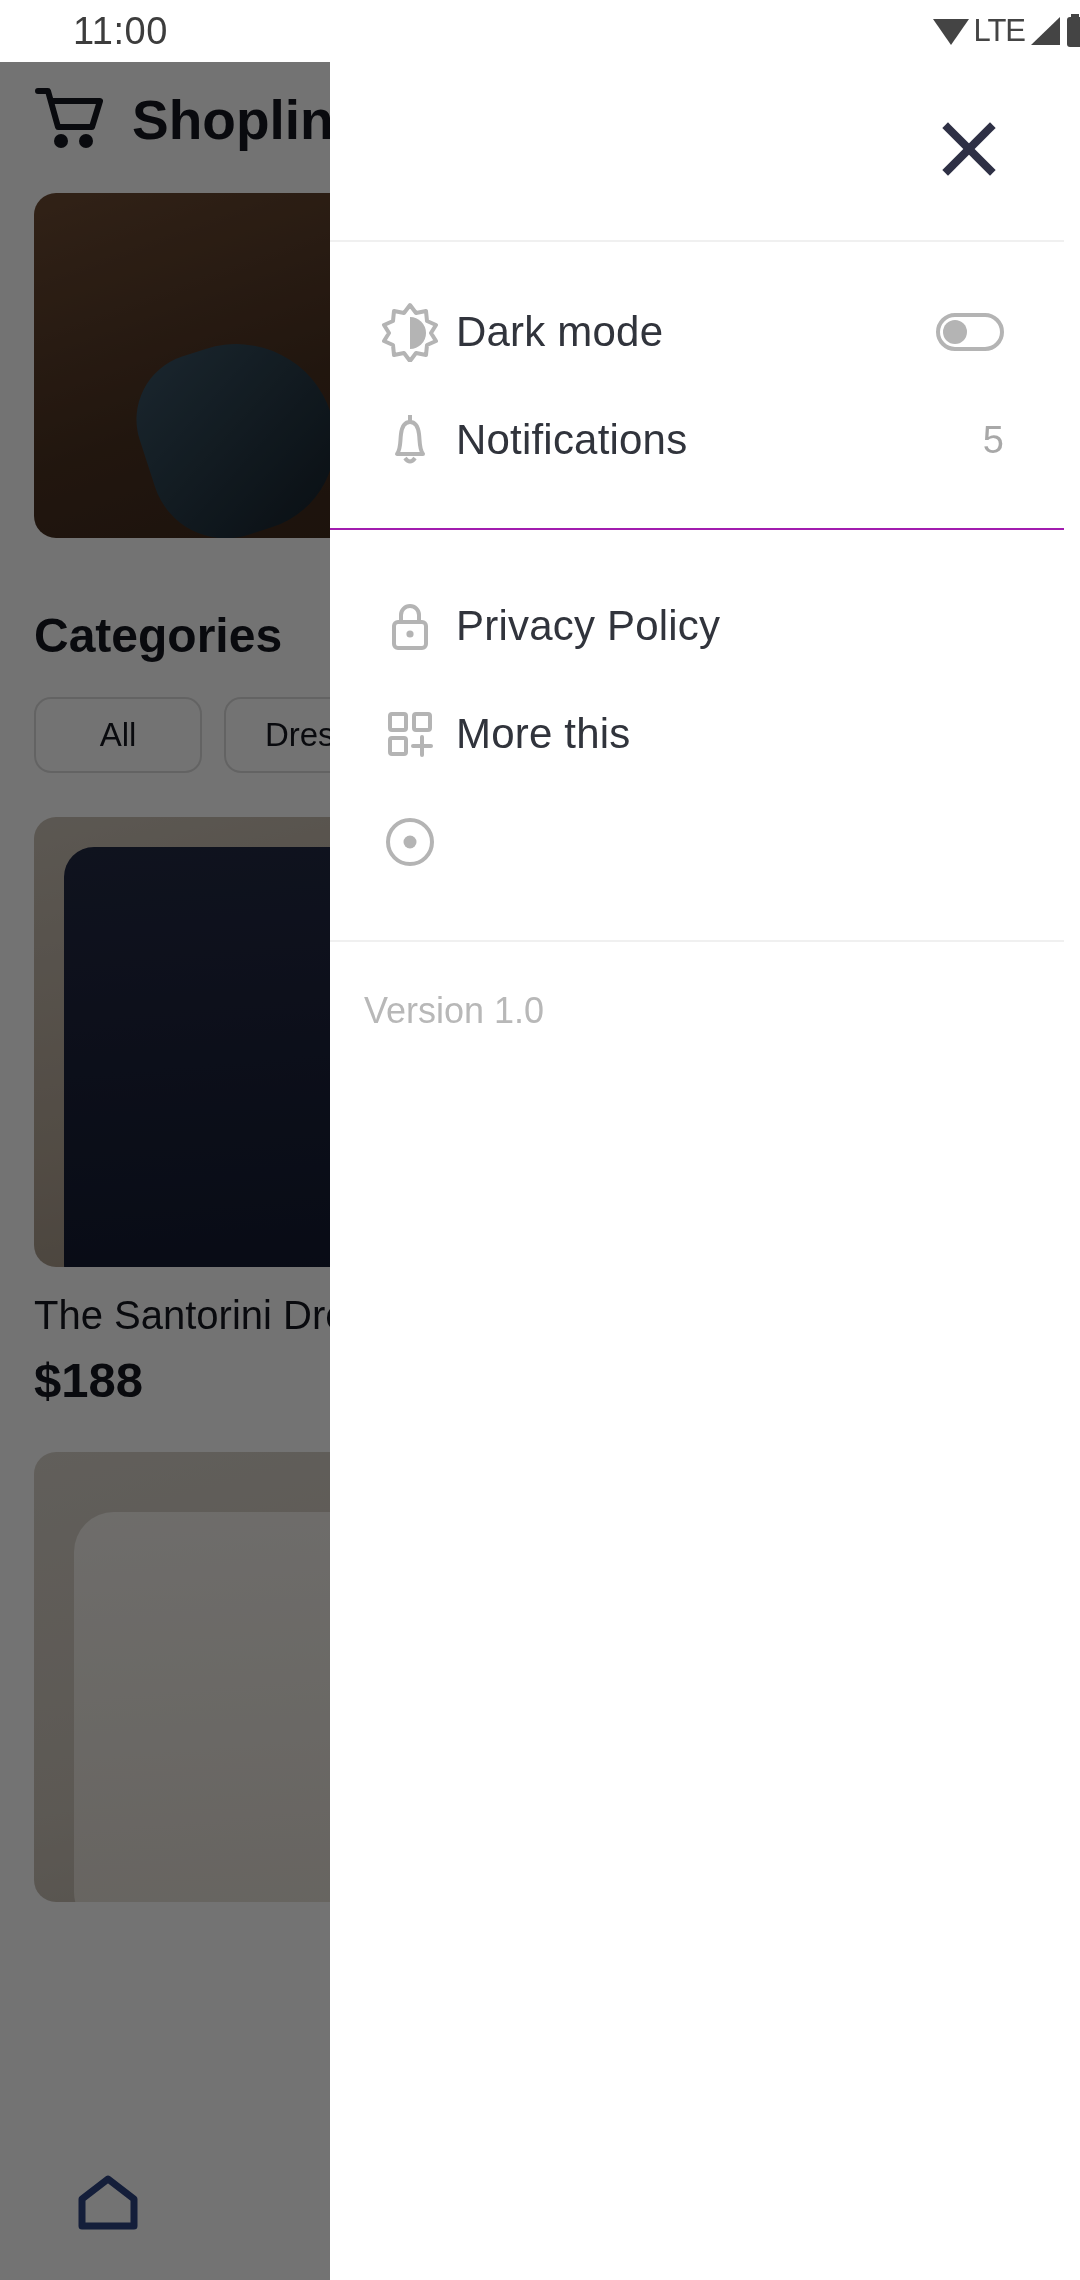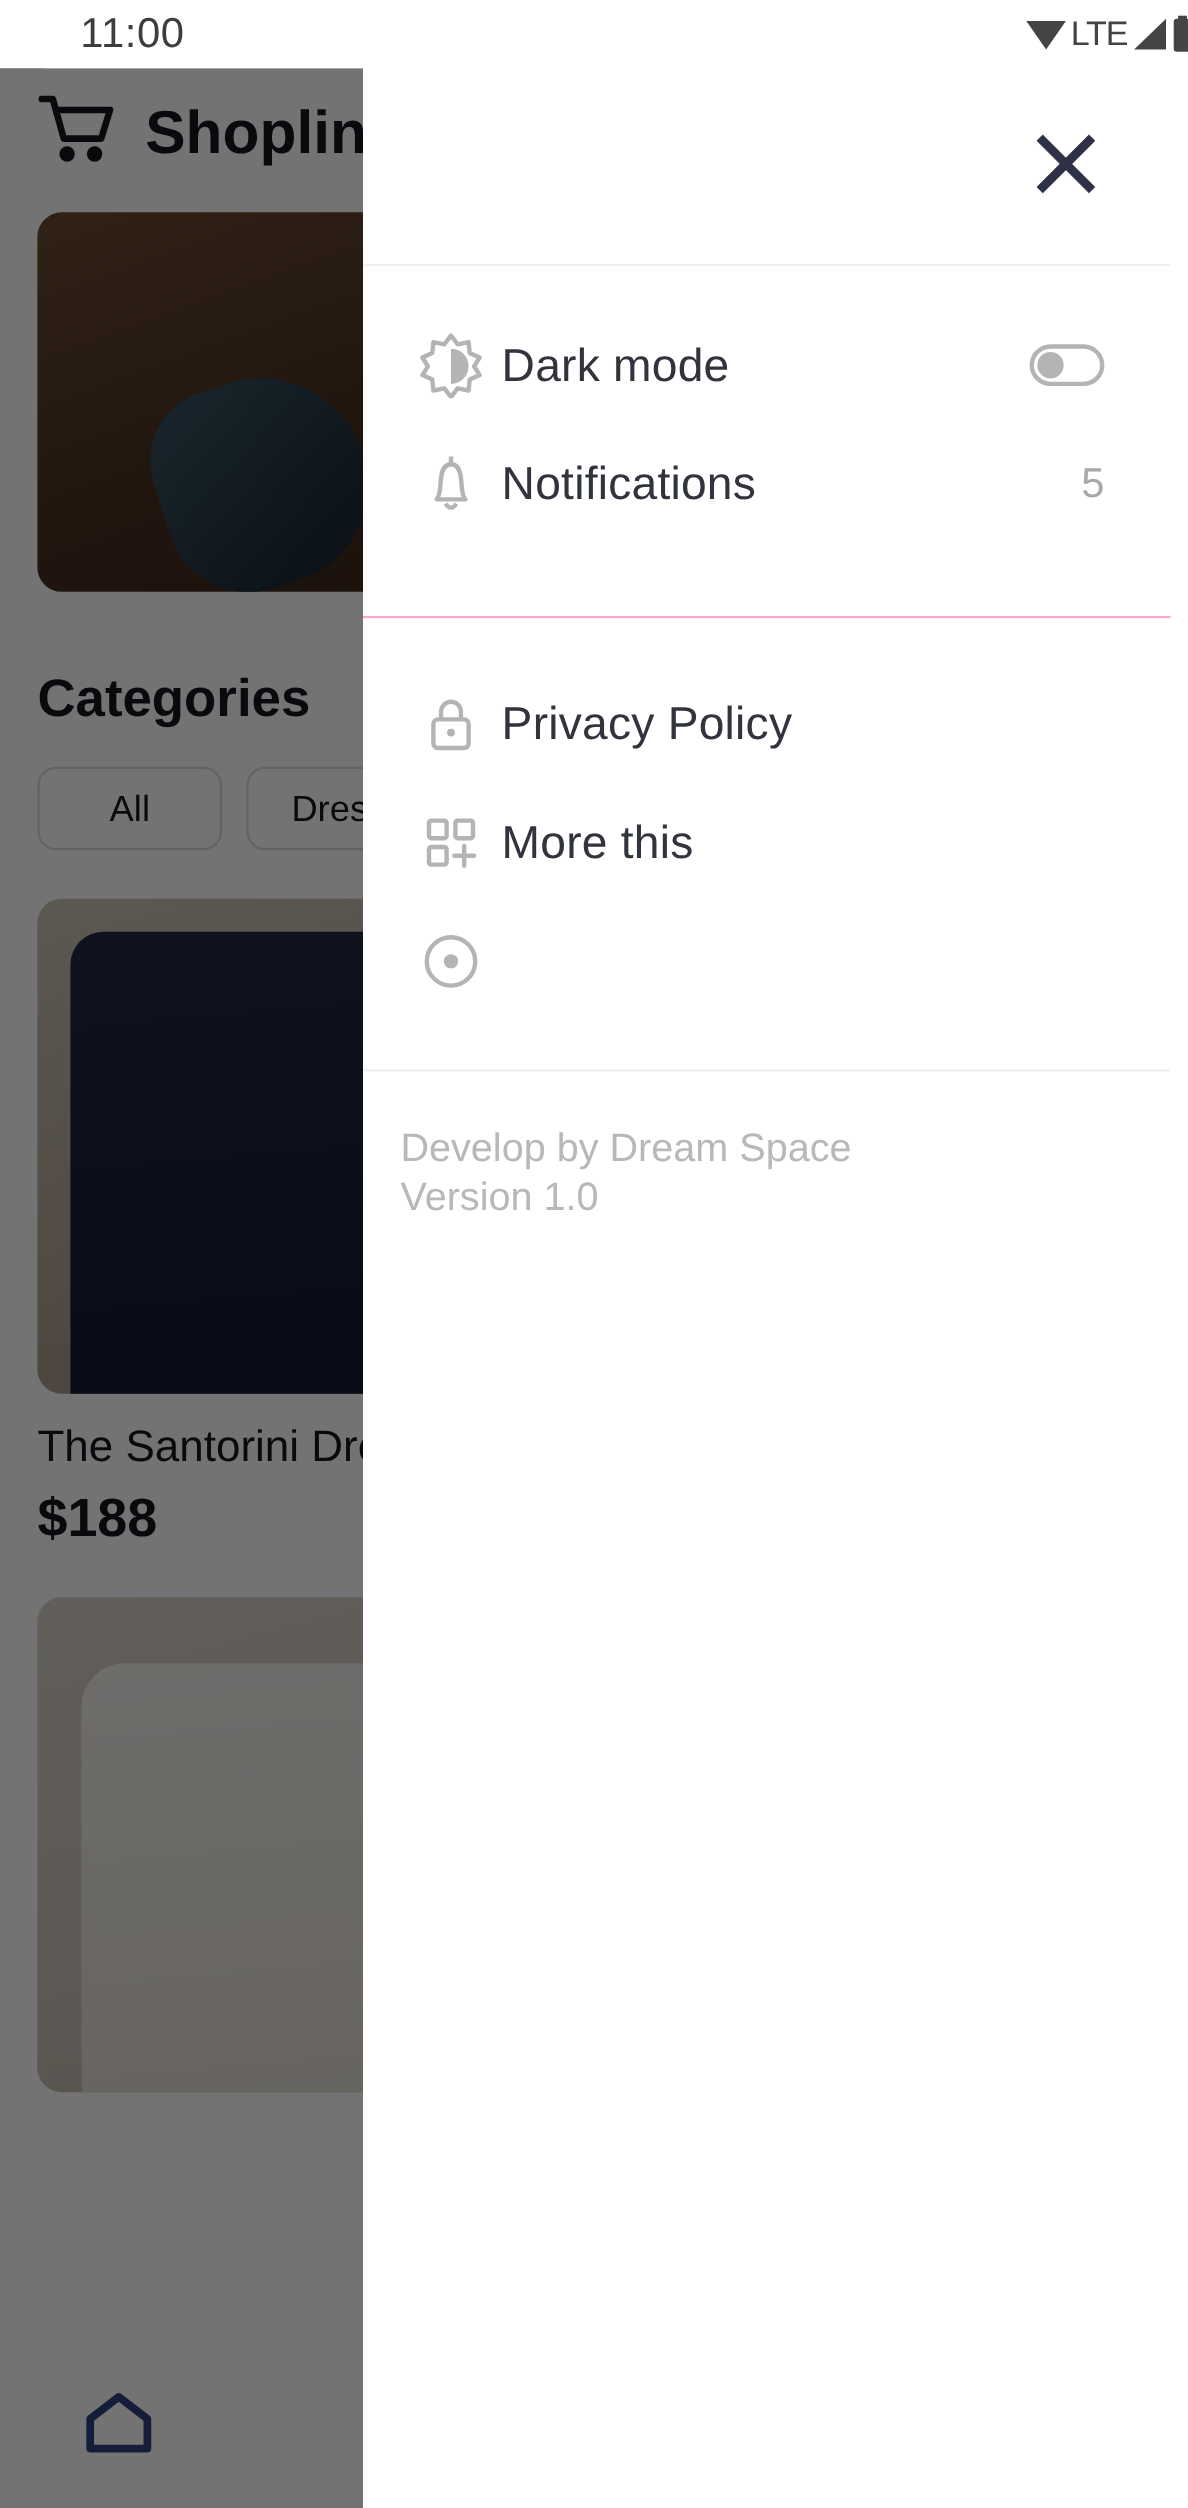--- a/index.html
+++ b/index.html
@@ -81,21 +81,21 @@
     position:absolute; top:62px; left:330px; width:734px; height:2218px;
     background:#ffffff; z-index:20; display:flex; flex-direction:column;
   }
   .drawer-head{
     height:180px; display:flex; align-items:center; justify-content:flex-end;
     padding-right:60px; border-bottom:2px solid #f0f0f0;
   }
   .close-btn{ width:70px; height:70px; display:flex; align-items:center; justify-content:center; }
 
   .group{ padding:36px 0 34px 0; }
-  .group.second{ border-top:2px solid #f9a8d4; padding-top:42px;margin-top:32px; }
+  .group.second{ border-top:2px solid #a21caf; padding-top:42px; }
   .group.second.last{ border-bottom:2px solid #f0f0f0; padding-bottom:44px; }
 
   .row{
     height:108px; display:flex; align-items:center;
     padding:0 60px 0 34px;
   }
   .row-ico{
     width:92px; min-width:92px; display:flex; align-items:center; justify-content:center;
   }
   .row-label{
@@ -256,16 +256,15 @@
       <span class="row-ico">
         <svg width="60" height="60" viewBox="0 0 60 60" fill="none" stroke="#b4b4b4" stroke-width="4">
           <circle cx="30" cy="30" r="22"></circle>
           <circle cx="30" cy="30" r="6.5" fill="#b4b4b4" stroke="none"></circle>
         </svg>
       </span>
     </div>
   </div>
 
   <div class="footer">
-    <div>Develop by Dream Space</div>
     <div>Version 1.0</div>
   </div>
 </div>
 
 </body></html>

